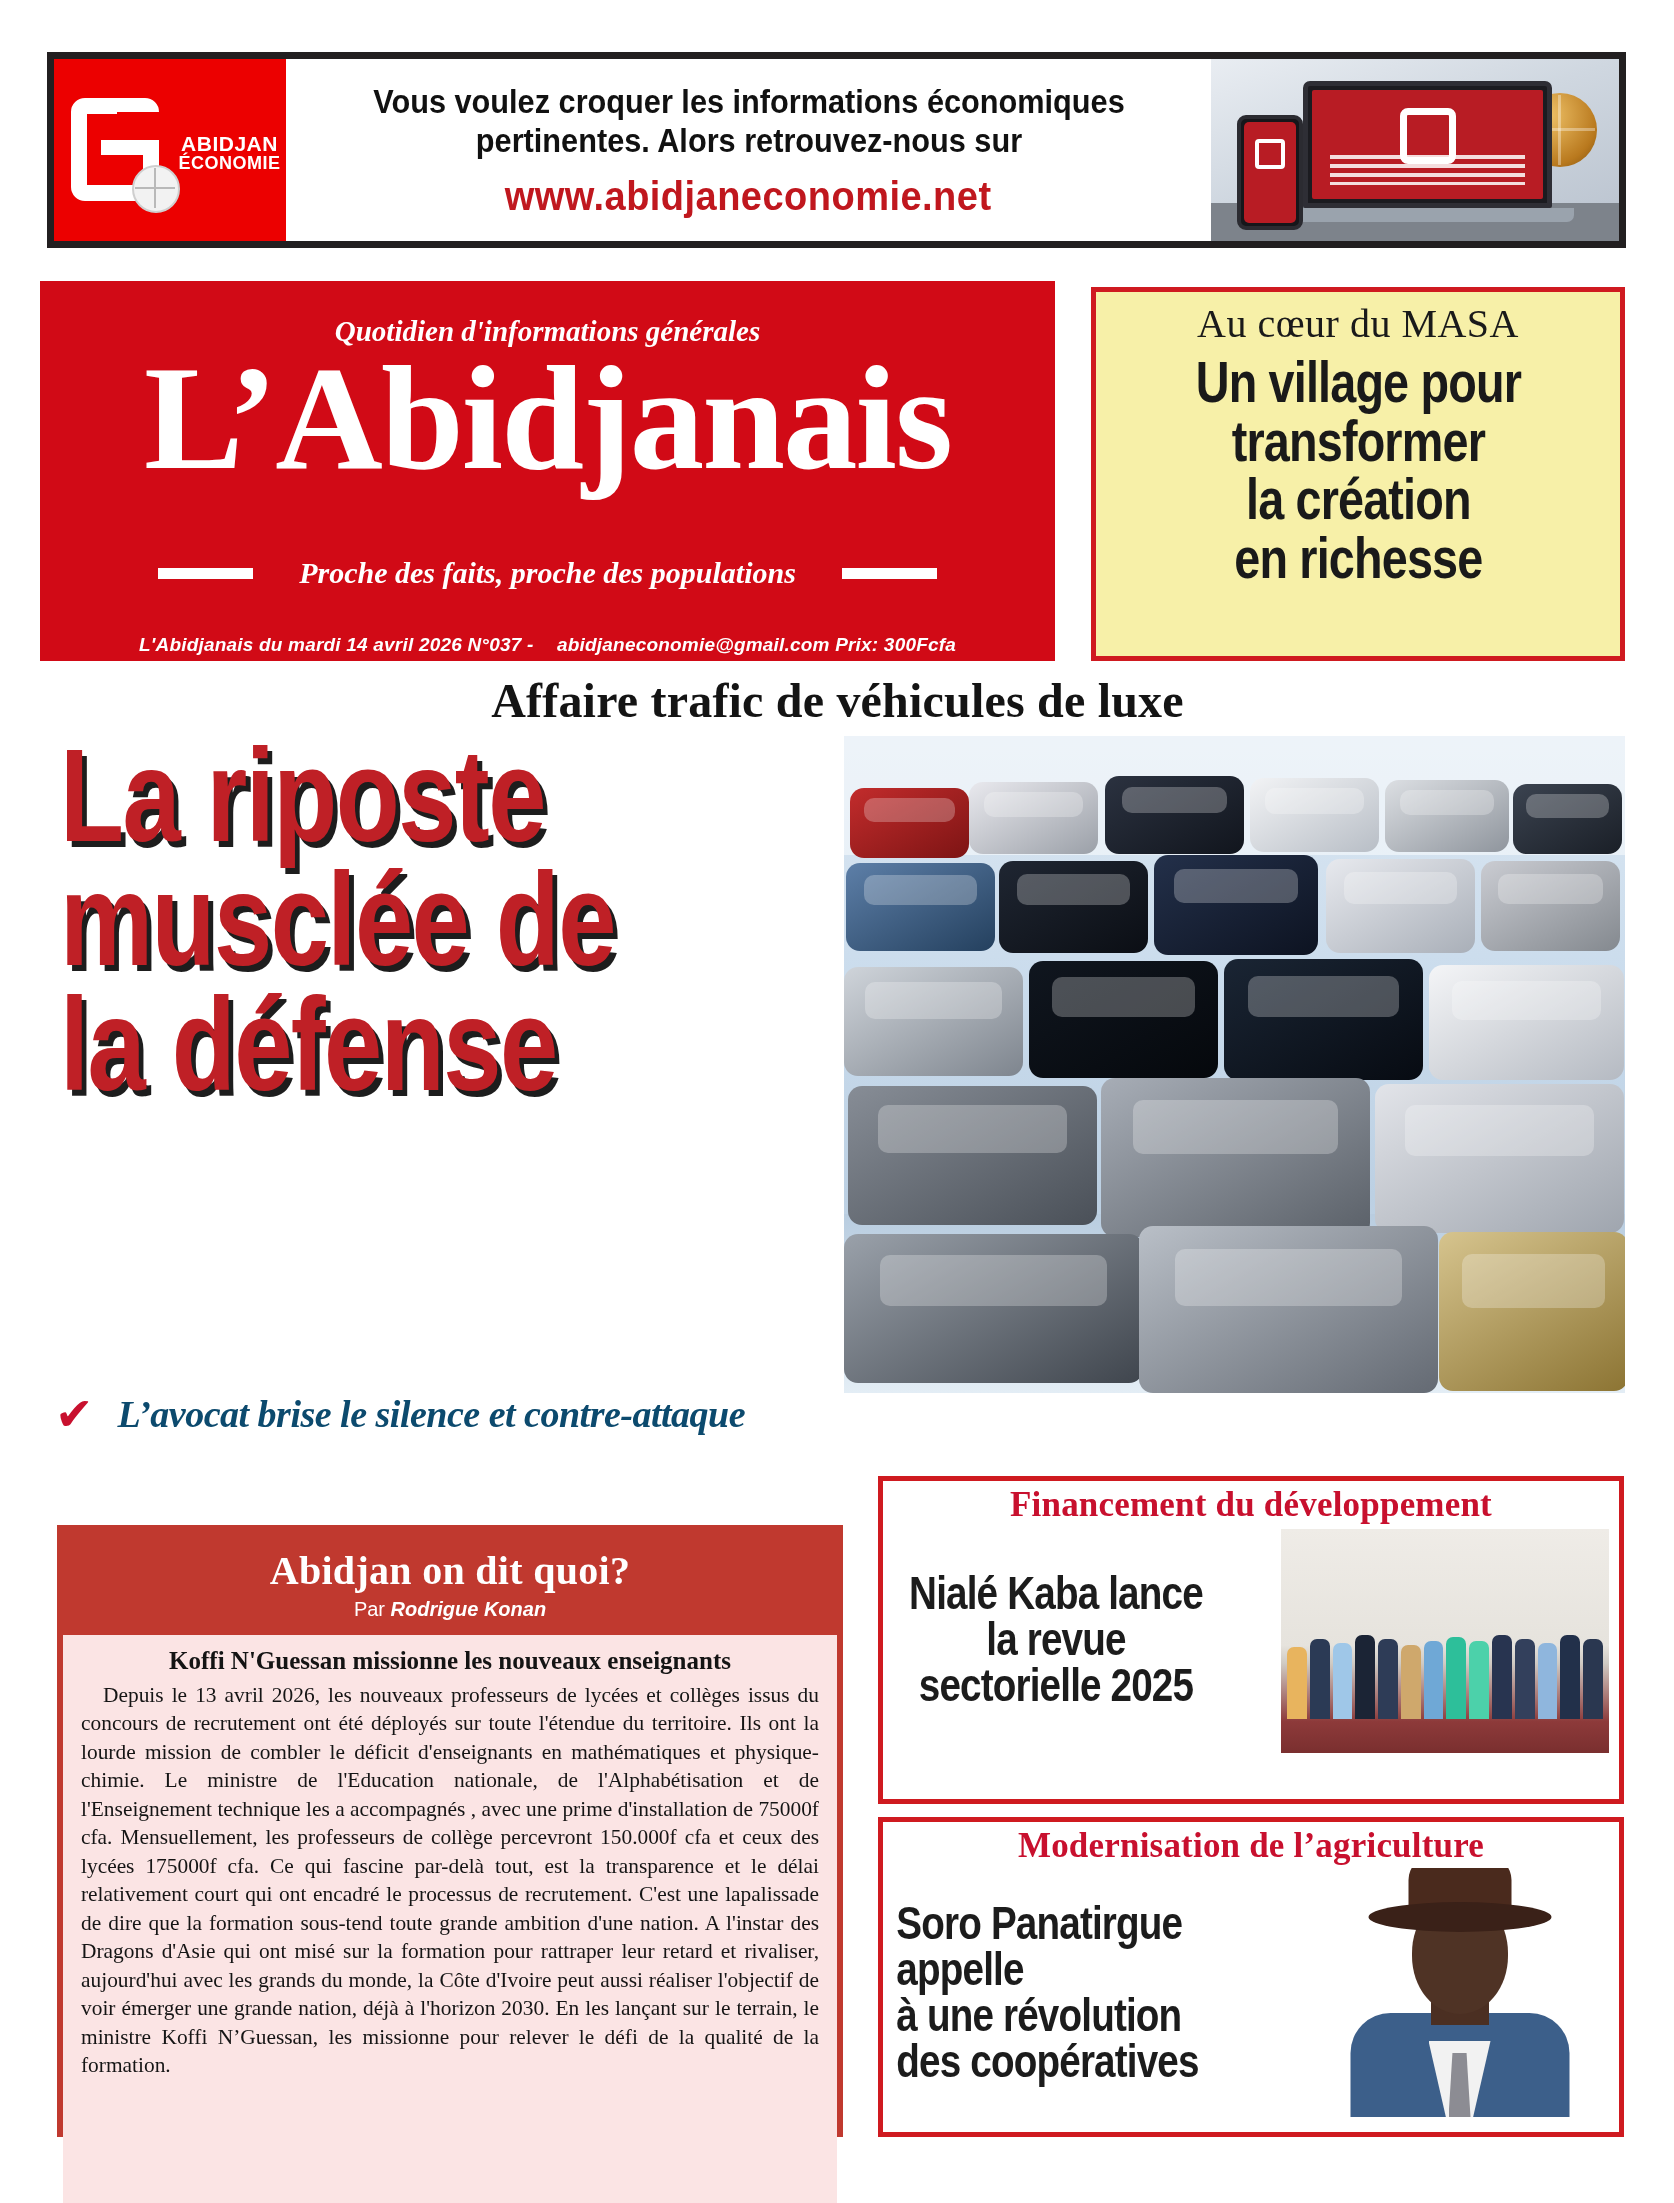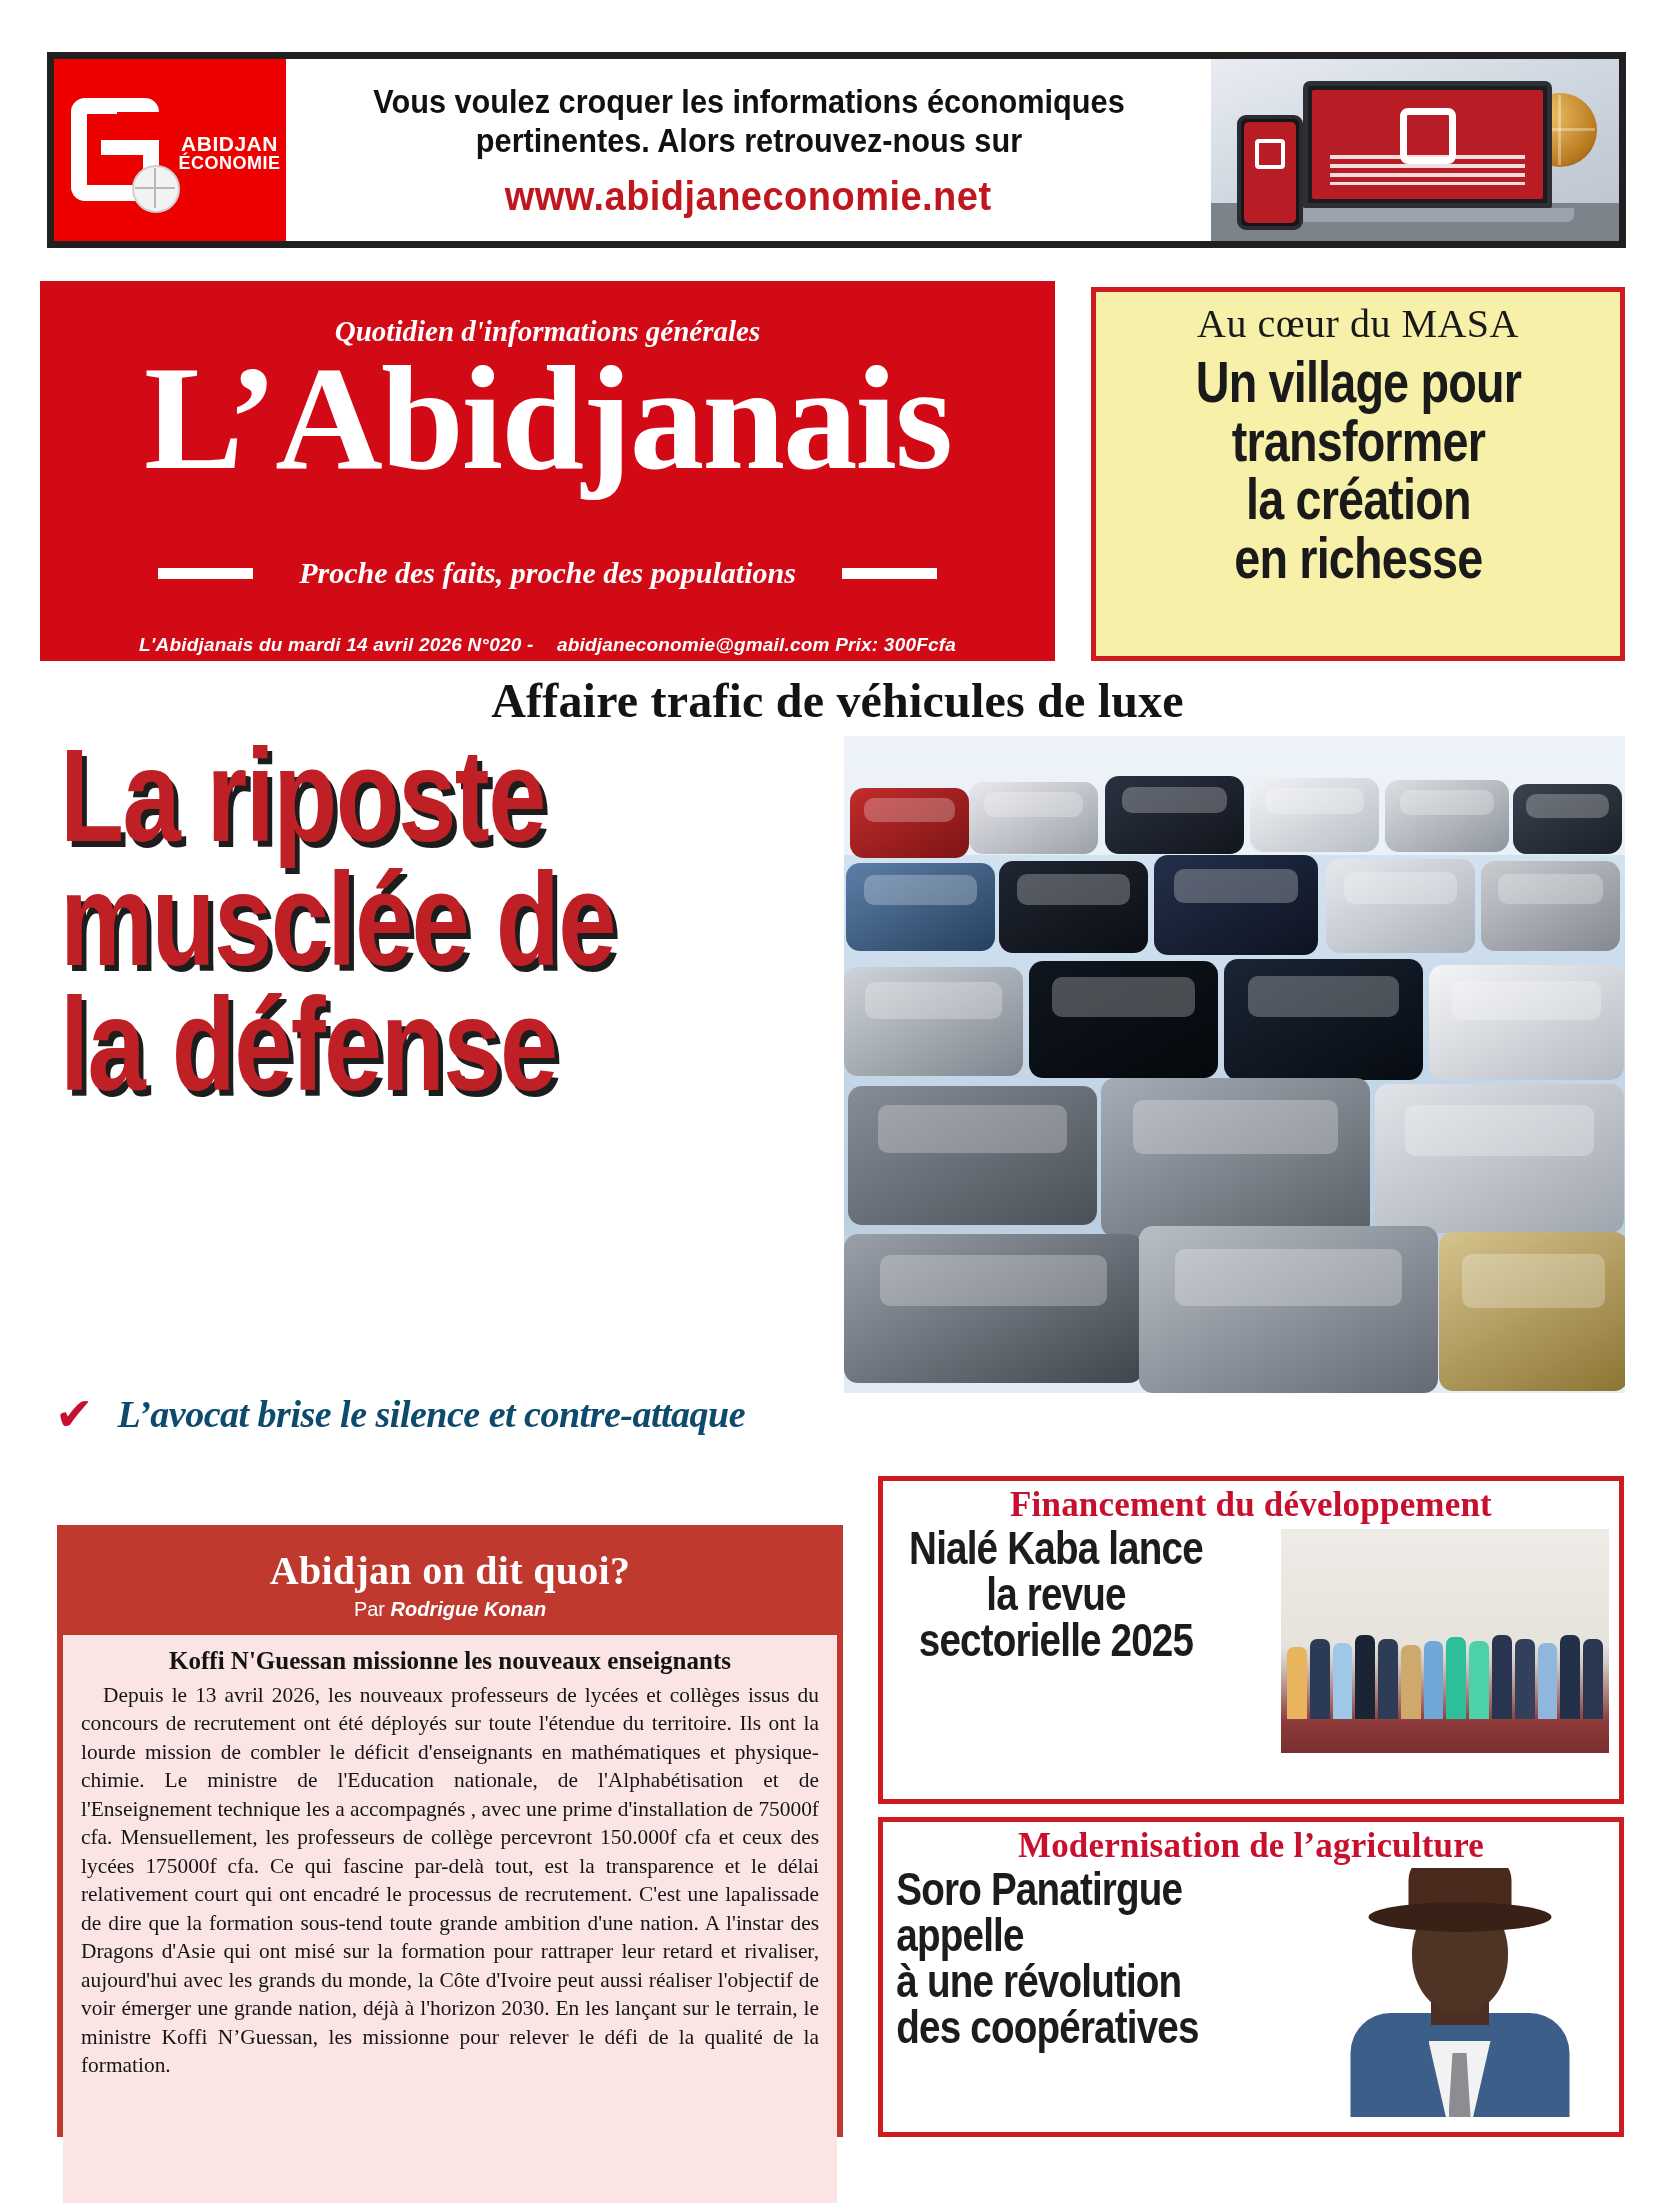--- a/index.html
+++ b/index.html
@@ -225,21 +225,21 @@
   
   .rbox{
     position:absolute;border:5px solid #cf1a20;box-sizing:border-box;background:#fff;
   }
   .rbox1{left:878px;top:1476px;width:746px;height:328px;}
   .rbox2{left:878px;top:1817px;width:746px;height:320px;}
   .rbox-kicker{
     text-align:center;color:#c8102e;font-family:"Liberation Serif",serif;font-weight:bold;
     font-size:35px;margin-top:4px;letter-spacing:0.2px;
   }
-  .rbox-inner{display:flex;align-items:flex-start;padding:0 10px;}
+  .rbox-inner{display:flex;align-items:center;padding:0 10px;}
   .rbox-head{
     flex:1;font-family:"Liberation Sans",sans-serif;font-weight:bold;color:#1c1c1c;
     font-size:46px;line-height:1.0;transform:scaleX(.84);transform-origin:left top;
     letter-spacing:-1px;
   }
   .rbox1 .rbox-head{text-align:center;}
   .rbox2 .rbox-head{text-align:left;padding-left:4px;}
   .rbox-head span{display:block;}
   .rbox-photo{flex:0 0 auto;overflow:hidden;position:relative;}
   .photo-group{
@@ -319,21 +319,21 @@
 
   <div class="masthead">
     <div class="mh-sub">Quotidien d'informations générales</div>
     <div class="mh-title">L’Abidjanais</div>
     <div class="mh-slogan-row">
       <div class="mh-rule"></div>
       <div class="mh-slogan">Proche des faits, proche des populations</div>
       <div class="mh-rule"></div>
     </div>
     <div class="mh-dateline">
-      <span>L'Abidjanais du mardi 14 avril 2026 N°020 -</span>
+      <span>L'Abidjanais du mardi 14 avril 2026 N°037 -</span>
       <span class="mail">abidjaneconomie@gmail.com Prix: 300Fcfa</span>
     </div>
   </div>
 
   <div class="masa">
     <div class="masa-kicker">Au cœur du MASA</div>
     <div class="masa-head">
       <div>Un village pour</div>
       <div>transformer</div>
       <div>la création</div>

